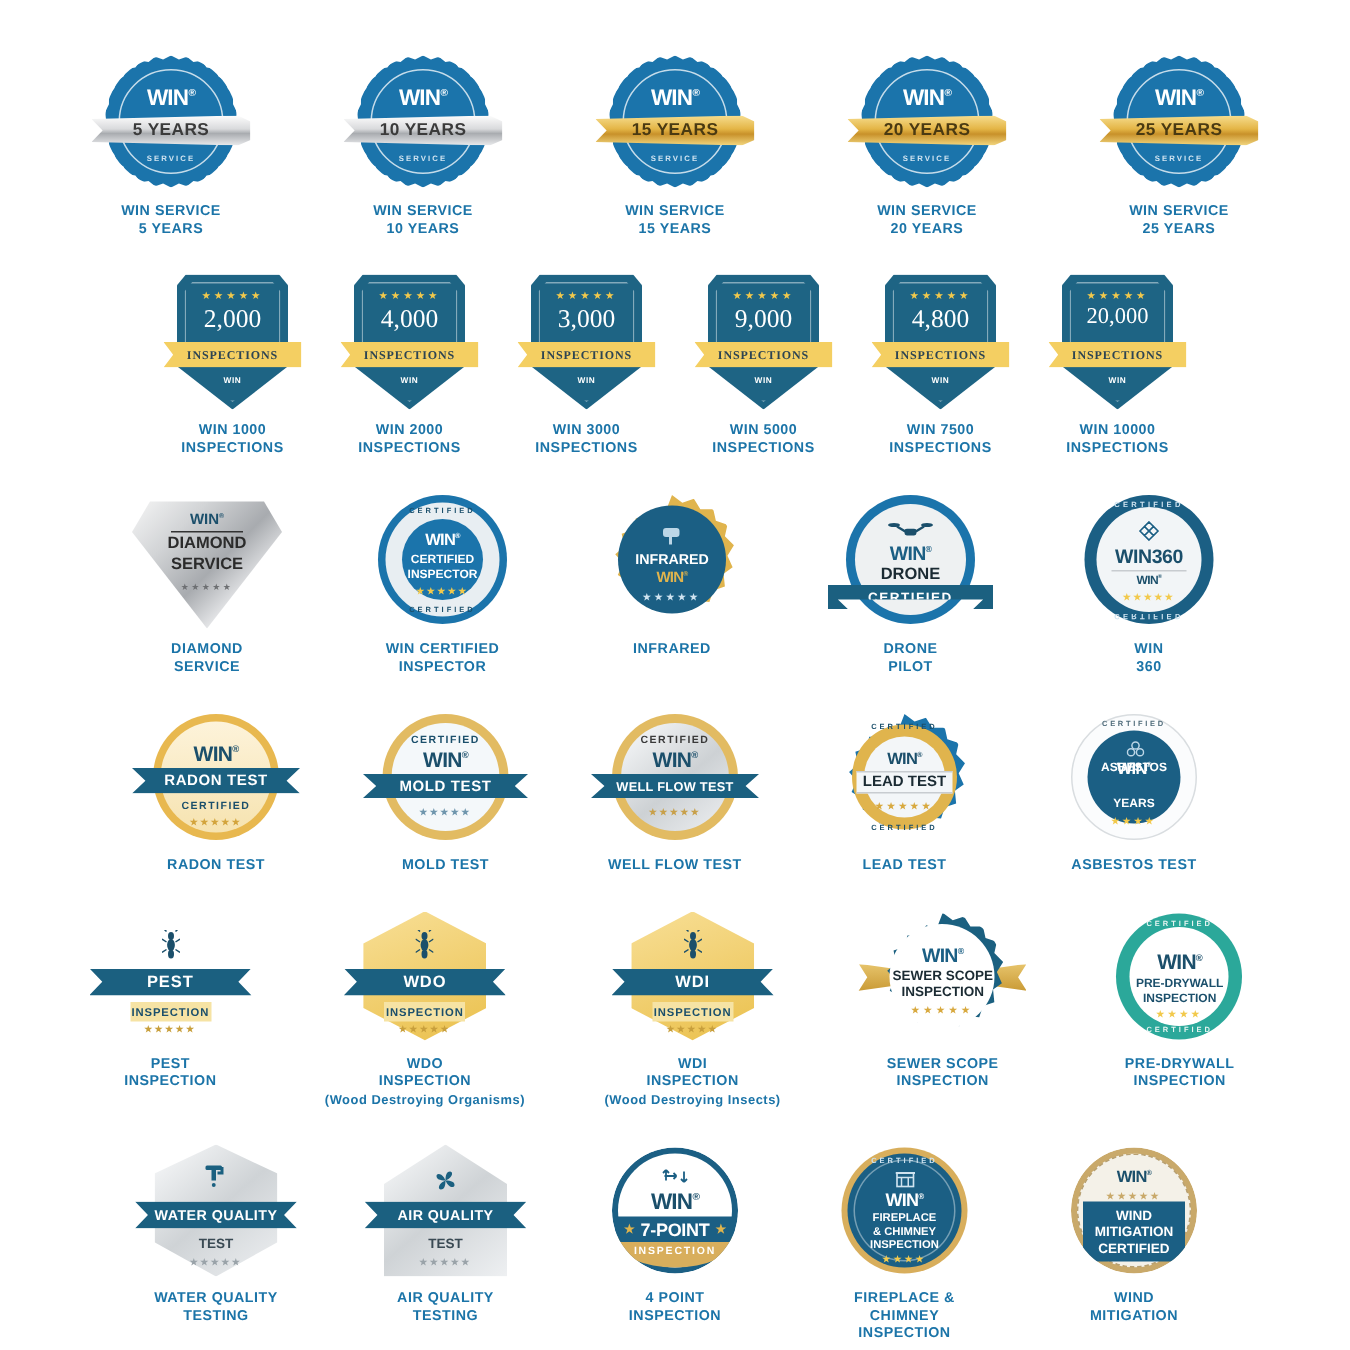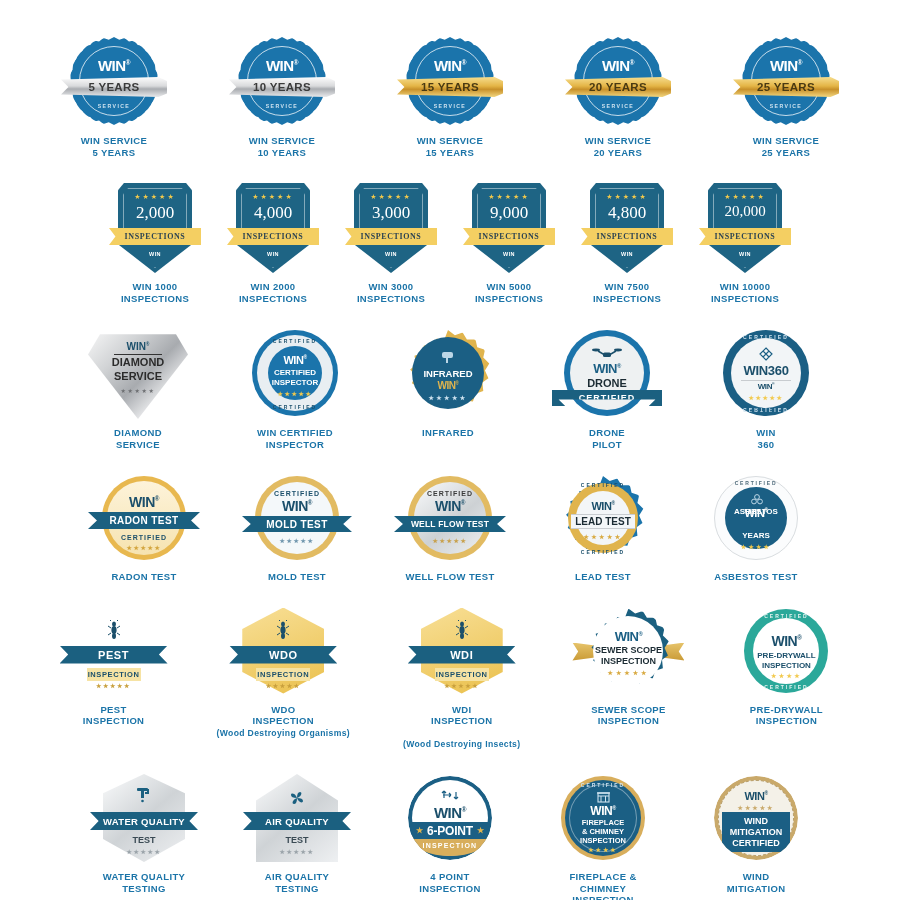--- a/index.html
+++ b/index.html
@@ -538,21 +538,21 @@
             <ellipse cx="6" cy="16" rx="2" ry="3" fill="#1b4f6b"></ellipse>
             <path d="M3 1L1 -1M9 1l2-2M3 8L0 6M9 8l3-2M3 13L0 15M9 13l3 2" stroke="#1b4f6b" stroke-width="1"></path>
           </svg>
           <div style="position:absolute;left:-13px;right:-13px;top:38px;height:18px;background:#1b6080;color:#fff;display:flex;align-items:center;justify-content:center;font-size:11px;font-weight:bold;letter-spacing:.6px;clip-path:polygon(0 0,100% 0,92% 50%,100% 100%,0 100%,8% 50%);">WDI</div>
           <div style="position:absolute;left:14px;right:14px;top:60px;height:13px;background:#f6e3a4;color:#1b4f6b;display:flex;align-items:center;justify-content:center;font-size:7.5px;font-weight:bold;letter-spacing:.6px;">INSPECTION</div>
           <div class="txtc ministars" style="top:74px;color:#c89f3c;">★★★★★</div>
         </div>
       </div>
       <div class="caption">WDI
 INSPECTION</div>
-      <div class="caption sub" style="margin-top:12px;text-transform:none;">(Wood Destroying Insects)</div>
+      <div class="caption sub" style="margin-top:1px;text-transform:none;">(Wood Destroying Insects)</div>
     </div>
 
     <div class="cell">
       <div class="art" style="width:110px;height:92px;">
         <div class="circle" style="width:84px;height:84px;">
           <div style="position:absolute;left:-14px;top:34px;width:26px;height:18px;background:linear-gradient(180deg,#e6c36a,#c99a35);clip-path:polygon(0 0,100% 20%,100% 80%,0 100%,22% 50%);"></div>
           <div style="position:absolute;right:-14px;top:34px;width:26px;height:18px;background:linear-gradient(180deg,#e6c36a,#c99a35);clip-path:polygon(0 20%,100% 0,78% 50%,100% 100%,0 80%);"></div>
           <div class="star-seal" style="background:#1b6080;"></div>
           <div class="ring" style="inset:7px;background:#fff;"></div>
           <div class="txtc" style="top:20px;font-size:13px;color:#1b5f84;letter-spacing:-.5px;">WIN<span class="reg">®</span></div>
@@ -627,21 +627,21 @@
           <div class="ring" style="inset:4px;background:#fff;"></div>
           <div style="position:absolute;left:4px;right:4px;top:52px;bottom:4px;background:#d8ae5c;border-radius:0 0 50% 50%/0 0 60% 60%;"></div>
           <svg style="position:absolute;left:32px;top:12px;" width="20" height="14" viewBox="0 0 20 14">
             <path d="M4 10V3M4 3l-2 2M4 3l2 2" stroke="#1b5f84" stroke-width="1.2" fill="none"></path>
             <path d="M16 4v7M16 11l-2-2M16 11l2-2" stroke="#1b5f84" stroke-width="1.2" fill="none"></path>
             <path d="M3 7h8M11 7l-2-2M11 7l-2 2" stroke="#1b5f84" stroke-width="1.2" fill="none"></path>
           </svg>
           <div class="txtc" style="top:28px;font-size:15px;color:#1b4f6b;letter-spacing:-.5px;">WIN<span class="reg">®</span></div>
           <div style="position:absolute;left:2px;right:2px;top:46px;height:17px;background:#1b5f84;color:#fff;display:flex;align-items:center;justify-content:center;gap:4px;font-size:12px;font-weight:bold;letter-spacing:-.2px;">
             <span style="color:#e0b44d;font-size:8px;">★</span>
-            <span>6-POINT</span>
+            <span>7-POINT</span>
             <span style="color:#e0b44d;font-size:8px;">★</span>
           </div>
           <div class="txtc" style="top:66px;font-size:7px;color:#fff;letter-spacing:1.2px;">INSPECTION</div>
         </div>
       </div>
       <div class="caption">4 POINT
 INSPECTION</div>
     </div>
 
     <div class="cell">

